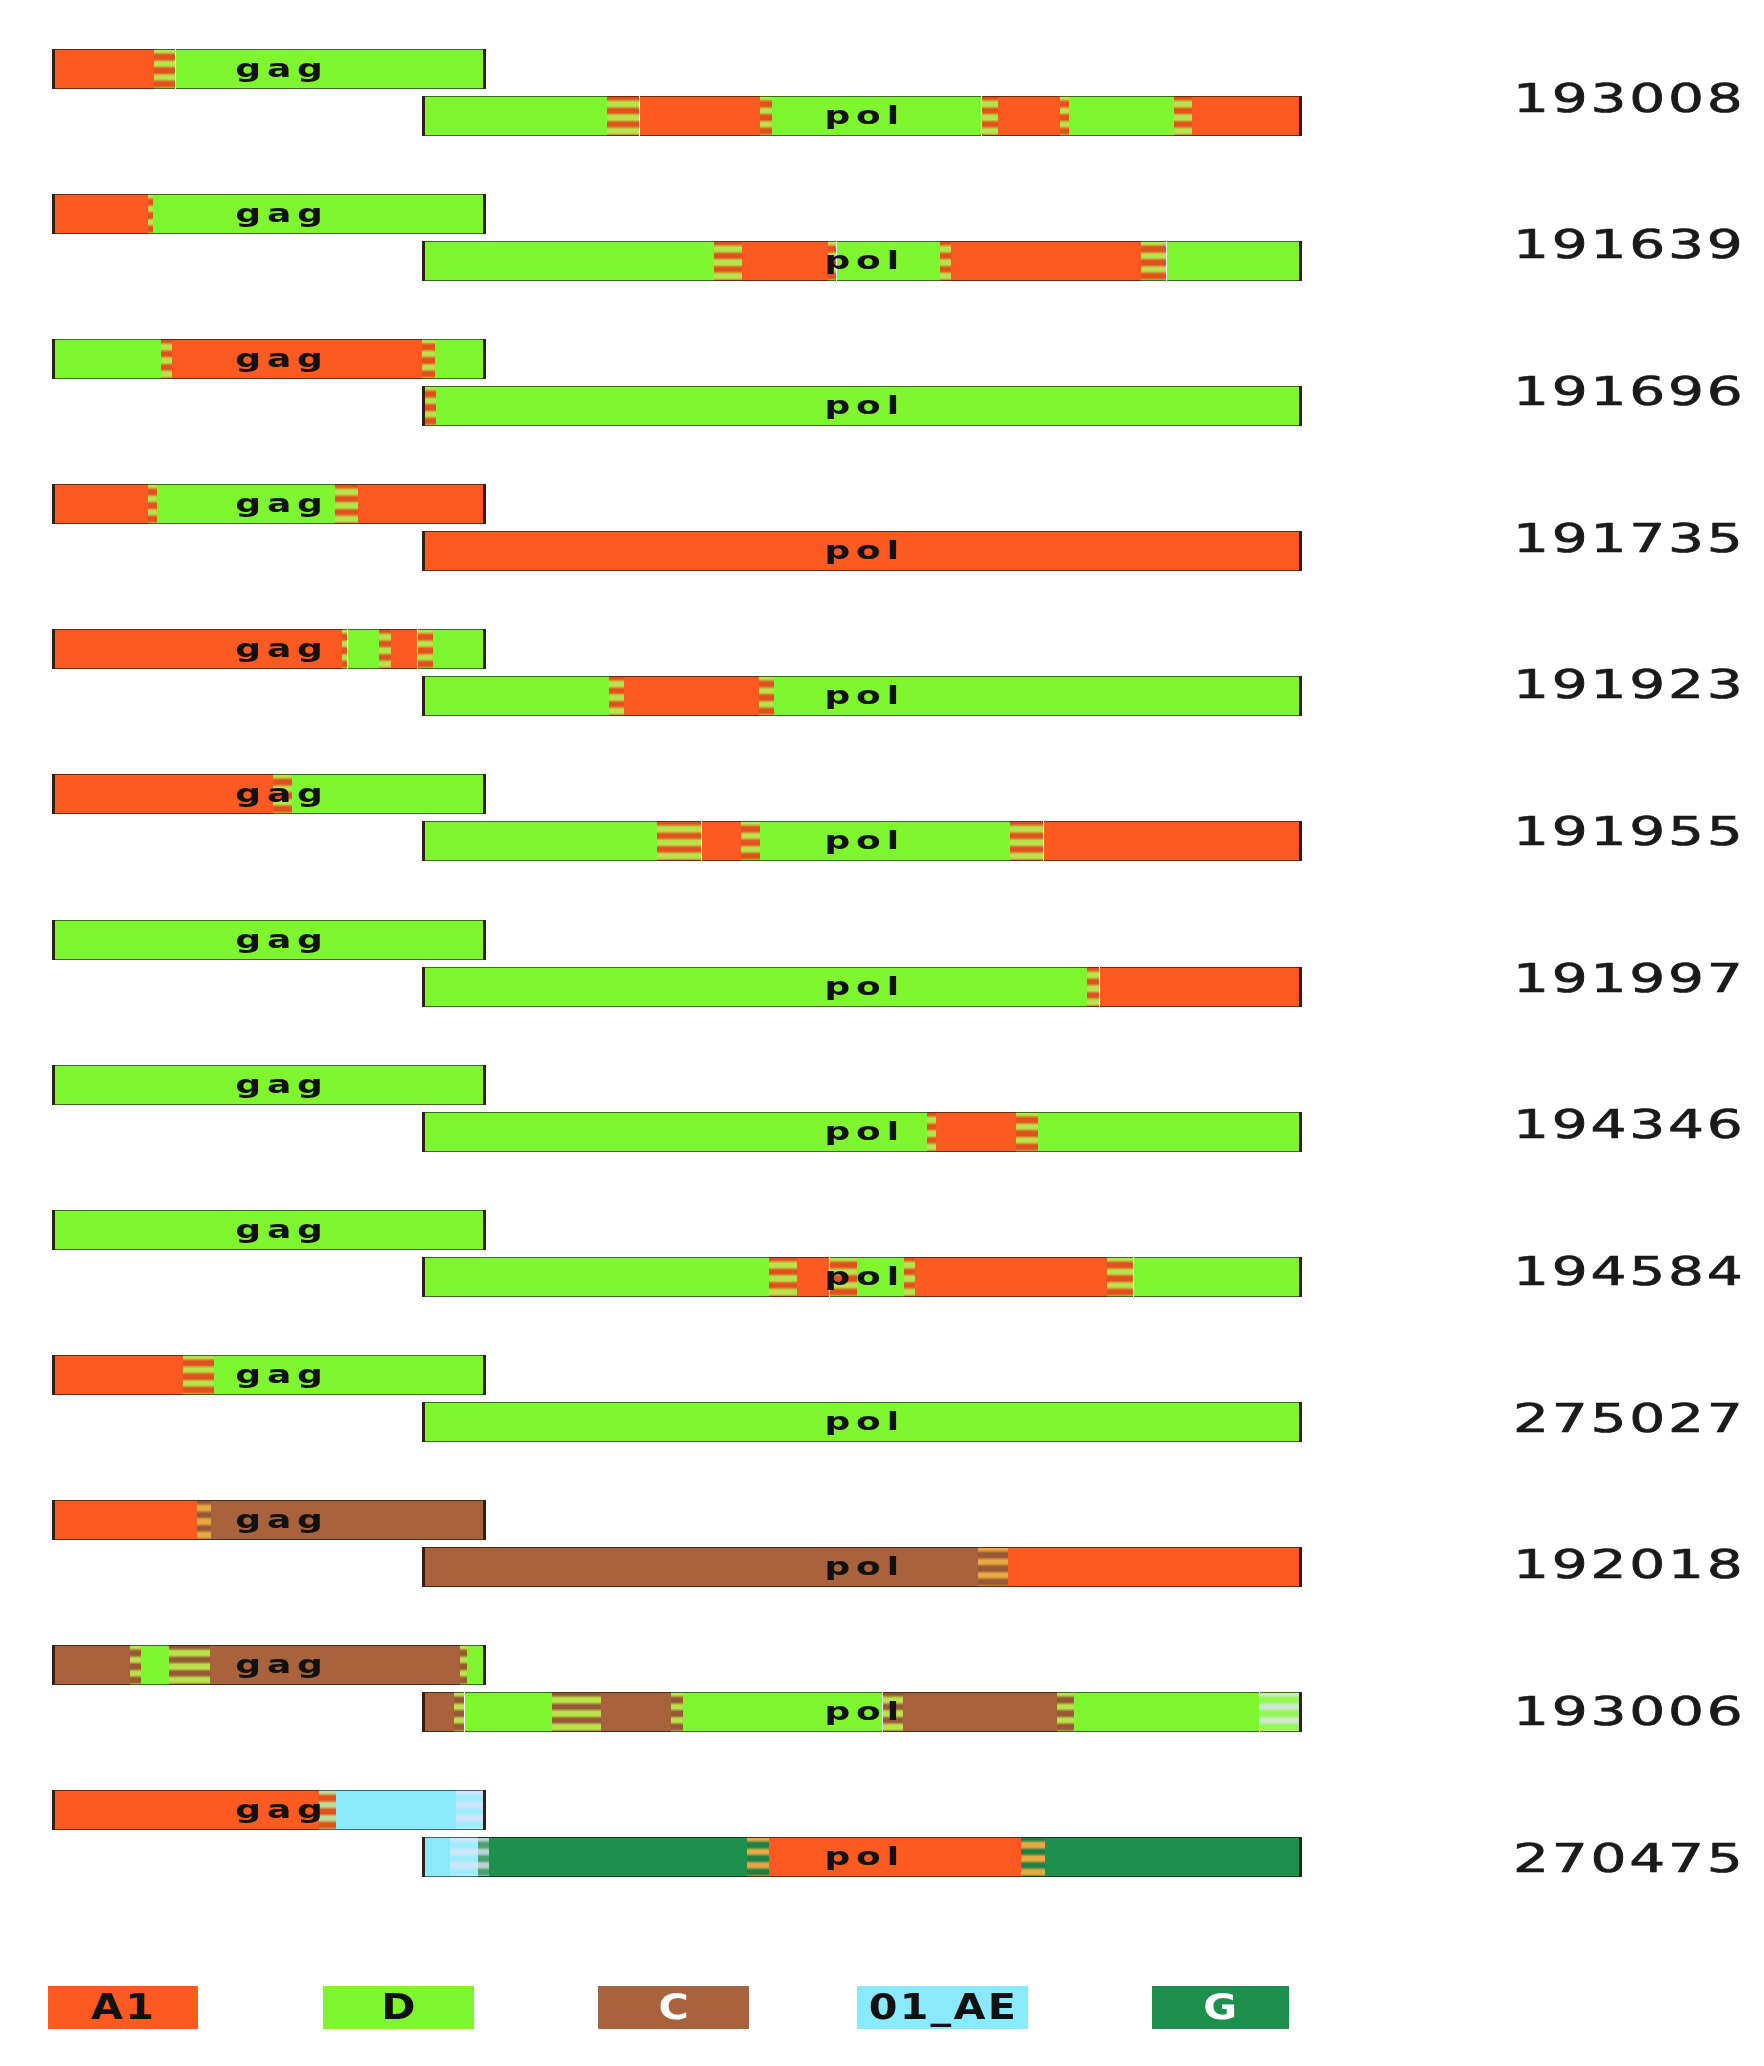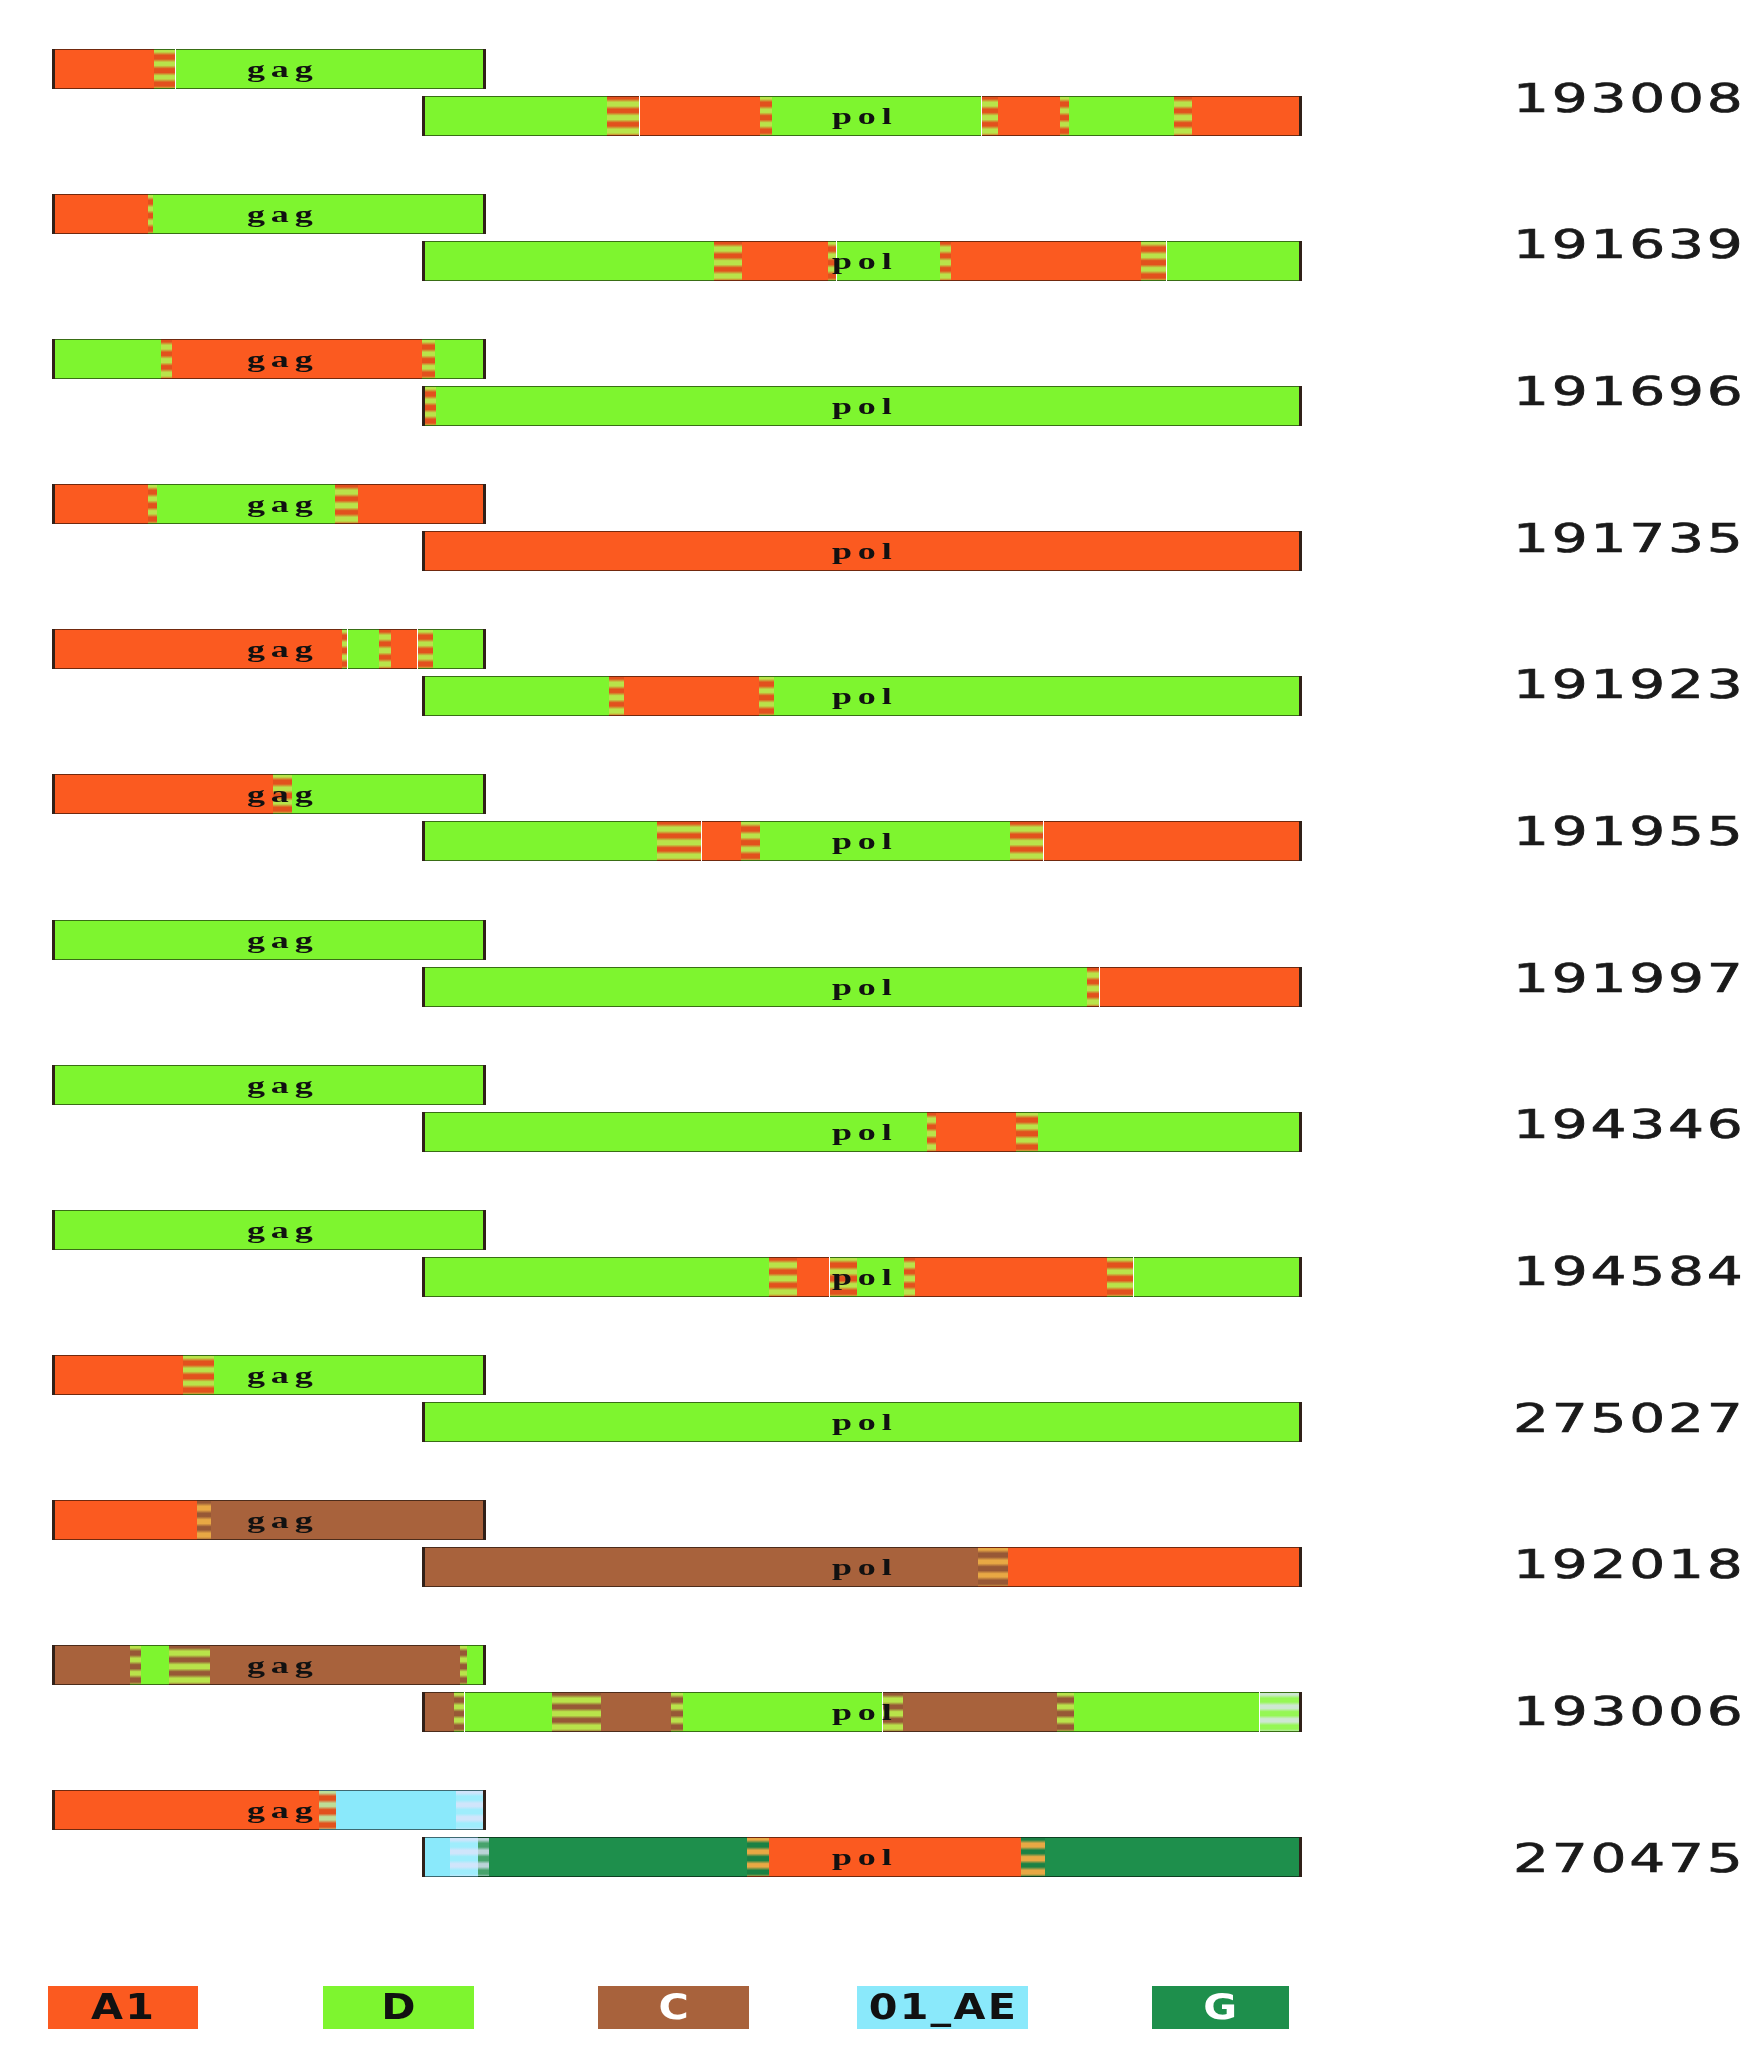--- a/index.html
+++ b/index.html
@@ -1,21 +1,21 @@
 <!DOCTYPE html>
 <html style="font-size:10.3px"><head>
 <meta charset="utf-8">
 <title>HIV-1 gag / pol subtype recombination map</title>
 <style>
   html,body{margin:0;padding:0;}
   body{width:1764px;height:2066px;position:relative;overflow:hidden;background:#ffffff;
        font-family:"DejaVu Sans","Liberation Sans",sans-serif;}
   #figure{position:absolute;left:0;top:0;width:1764px;height:2066px;filter:blur(0.6px);}
   .row{position:absolute;left:0;top:0;width:1764px;height:0;}
-  .bar{position:absolute;overflow:hidden;font-family:Liberation Serif, serif;}
+  .bar{position:absolute;overflow:hidden;}
   .seg{position:absolute;top:0;bottom:0;box-sizing:border-box;}
   .cap{position:absolute;top:0;bottom:0;width:2.6px;}
   .cap.l{left:0;} .cap.r{right:0;}
   .gene-label{position:absolute;left:0;top:0;width:100%;height:100%;
        display:flex;align-items:center;justify-content:center;pointer-events:none;}
   .gene-label b{font-weight:700;font-size:24px;letter-spacing:3.9px;
        display:inline-block;transform:scaleX(1.50);transform-origin:center center;
        text-indent:3.9px;}
   .row-id{position:absolute;white-space:nowrap;font-size:39px;letter-spacing:1.9px;
        -webkit-text-stroke:0.7px currentColor;

